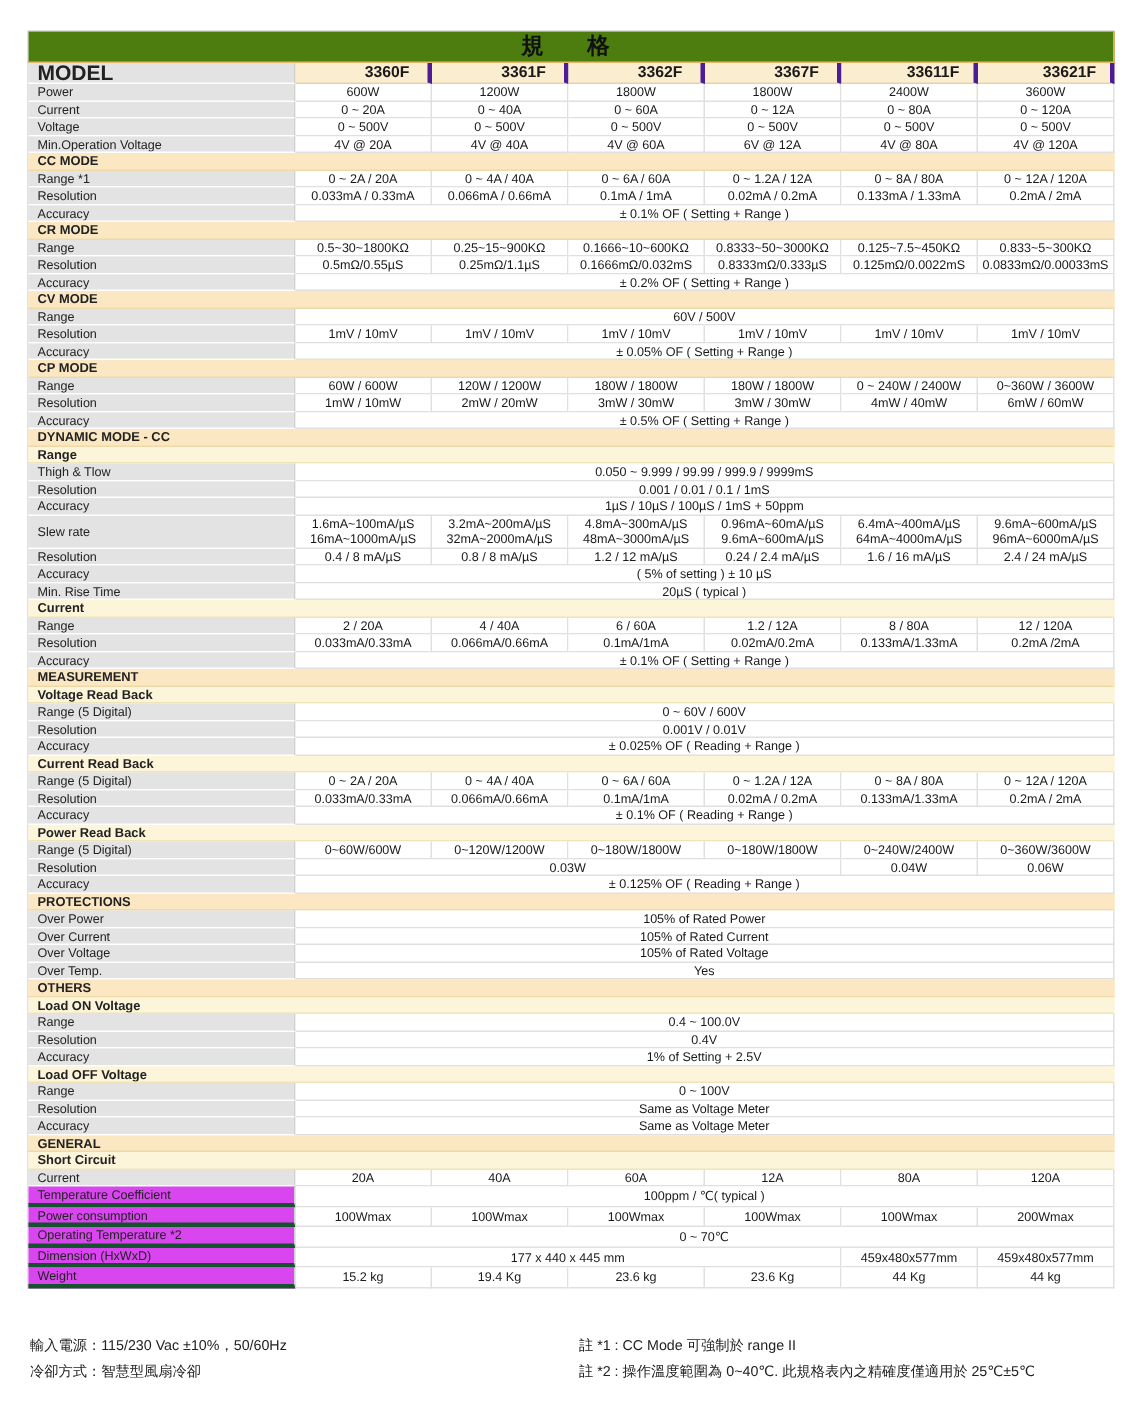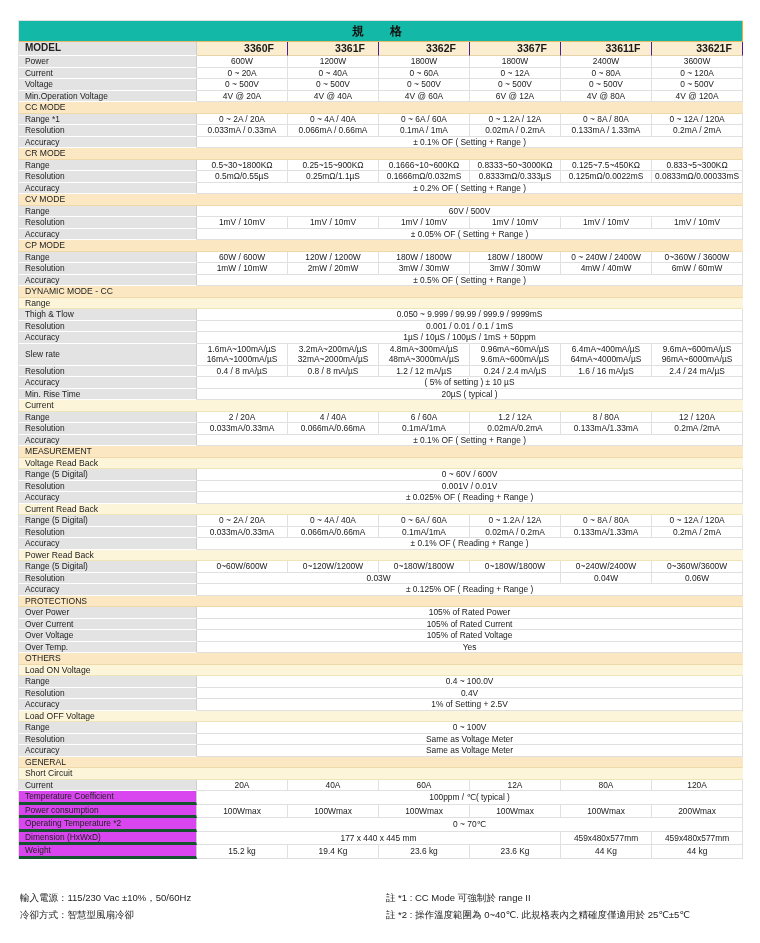--- a/index.html
+++ b/index.html
@@ -16,34 +16,34 @@
     border-left:1px solid #e0e0e0; border-top:1px solid #e0e0e0;
   }
   .spec td {
     height:10.7px; line-height:10.5px; font-size:8.4px;
     padding:0 2px; text-align:center; vertical-align:middle;
     border-right:1px solid #e0e0e0; border-bottom:1px solid #e0e0e0;
     background:#ffffff; overflow:hidden; white-space:nowrap;
   }
   
   tr.title-row td {
-    height:21px; background:#14b8a6; border-right:1px solid #F2A93C;
+    height:21px; background:#4d7c0f; border-right:1px solid #F2A93C;
     border-bottom:1px solid #e8b869;
-    font-size:12px; font-weight:bold; letter-spacing:7px; color:#111;
+    font-size:15px; font-weight:bold; letter-spacing:7px; color:#111;
   }
   
   tr.model-row td { height:14px; background:#FBEDCF; font-weight:bold; }
   td.model-label {
-    text-align:left; padding-left:6px; font-size:10px; color:#222;
+    text-align:left; padding-left:6px; font-size:14px; color:#222;
     border-right:1px solid #e6d3a8; border-bottom:1px solid #e6d3a8;
   }
-  td.model-name { font-size:10.5px; border-right:1px solid #4c1d95; border-bottom:1px solid #e6d3a8;padding-left:36px; }
+  td.model-name { font-size:10.5px; border-right:3px solid #4c1d95; border-bottom:1px solid #e6d3a8;padding-left:36px; }
   
   .spec td.sec-lbl {
-    text-align:left; padding-left:6px; font-weight:normal; font-size:8.6px; color:#222;
+    text-align:left; padding-left:6px; font-weight:bold; font-size:8.6px; color:#222;
     background:#FBE8C2; border-right:1px solid #FBE8C2; border-bottom:1px solid #f0d9a9;
   }
   tr.sub td.sec-lbl { background:#FDF5D9; border-right:1px solid #FDF5D9; border-bottom:1px solid #efe3b8; }
   
   .spec td.lbl {
     text-align:left; padding-left:6px; background:#E3E3E3; color:#222;
     border-right:1px solid #cfcfcf; border-bottom:1px solid #ffffff;
   }
   .spec td.lbl-cream { background:#d946ef; border-bottom:3px solid #14532d; }
   

